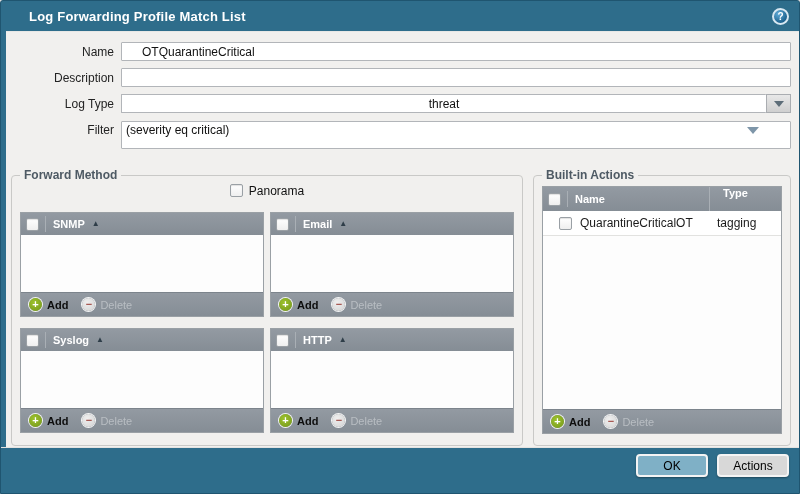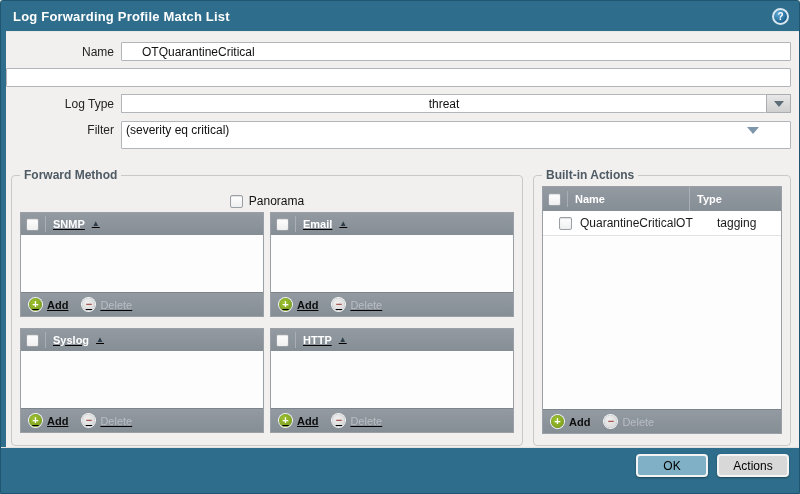--- a/index.html
+++ b/index.html
@@ -2,21 +2,21 @@
 <html><head>
 <meta charset="utf-8">
 <style>
   * { margin:0; padding:0; box-sizing:border-box; }
   html,body { width:800px; height:494px; }
   body { font-family:"Liberation Sans", sans-serif; background:#dfdfdf; }
 
   .dialog { position:relative; width:800px; height:494px; background:#2e6d8b; overflow:hidden; border:1px solid #1f5570; border-radius:3px 3px 0 0; }
 
   
-  .titlebar { position:absolute; top:0; left:0; right:0; height:30px; background:#2e6d8b; display:flex; align-items:center; padding:0 10px 0 12px; }
+  .titlebar { position:absolute; top:0; left:16px; right:0; height:30px; background:#2e6d8b; display:flex; align-items:center; padding:0 10px 0 12px; }
   .titlebar .title { color:#ffffff; font-size:13px; font-weight:bold; letter-spacing:.2px; }
   .help-icon { margin-left:auto; width:17px; height:17px; border-radius:50%;
     background:radial-gradient(circle at 35% 30%, #63aeda, #1e638f 70%);
     border:2px solid #d7e7f1; color:#fff; font-size:10px; font-weight:bold;
     display:flex; align-items:center; justify-content:center; cursor:pointer; }
 
   
   .content { position:absolute; top:30px; left:5px; right:0; bottom:46px; background:#f1f0ee; border-top:1px solid #e8e8e6; }
 
   
@@ -32,25 +32,25 @@
   .filter-input { width:100%; height:28px; border:1px solid #b2b5b9; background:#fff; font-family:"Liberation Sans",sans-serif; font-size:12px; color:#111; padding:2px 40px 12px 4px; border-radius:1px; }
   .filter-arrow { position:absolute; right:32px; top:7px; width:0; height:0; border-left:6px solid transparent; border-right:6px solid transparent; border-top:7px solid #7e96a9; cursor:pointer; }
 
   
   .panels { display:flex; align-items:stretch; gap:10px; padding:12px 8px 0 5px; }
   fieldset { border:1px solid #c9c9c7; border-radius:4px; background:#f1f0ee; }
   fieldset legend { font-size:12px; font-weight:bold; color:#4e5a64; padding:0 4px; }
   .fs-forward { flex:1; height:278px; padding:0 8px 8px 8px; }
   .fs-builtin { width:258px; height:278px; padding:0 8px 8px 8px; }
 
-  .panorama-row { height:24px; display:flex; align-items:flex-end; justify-content:center; gap:6px; margin-top:2px; }
+  .panorama-row { height:24px; display:flex; align-items:flex-start; justify-content:center; gap:6px; margin-top:2px; }
   .cb { display:inline-block; width:13px; height:13px; background:linear-gradient(#ffffff,#efefef); border:1px solid #9aa0a5; border-radius:2px; box-shadow:inset 0 1px 1px rgba(0,0,0,.12); cursor:pointer; flex:none; }
   .panorama-label { font-size:12px; color:#111; }
 
-  .fm-grid { display:grid; grid-template-columns:1fr 1fr; grid-template-rows:105px 105px; column-gap:6px; row-gap:11px; margin-top:4px;text-decoration:underline; }
+  .fm-grid { display:grid; grid-template-columns:1fr 1fr; grid-template-rows:105px 105px; column-gap:6px; row-gap:11px; margin-top:4px; }
 
   
   .ftable { display:flex; flex-direction:column; border:1px solid #9aa0a5; background:#fdfdfd; }
   .thead { height:22px; background:linear-gradient(#939aa2,#858d95); display:flex; align-items:center; padding:0 6px 0 5px; cursor:pointer; }
   .thead .cb { margin-right:6px; }
   .th-sep { width:1px; height:16px; background:#a9afb5; margin-right:7px; }
   .thlabel { color:#ffffff; font-size:11px; font-weight:bold; }
   .sort { font-size:8px; color:#2e3d48; margin-left:7px; line-height:1; }
   .tbody { flex:1; background:#fdfdfd; }
   .tfoot { height:24px; background:linear-gradient(#939aa2,#858d95); border-top:1px solid #7c848c; display:flex; align-items:center; gap:14px; padding:0 8px; }
@@ -59,21 +59,21 @@
   .foot-btn.disabled .lbl { color:#b9bec3; font-weight:normal; }
   .plus-icon, .minus-icon { width:13px; height:13px; border-radius:50%; display:flex; align-items:center; justify-content:center; box-shadow:0 0 0 1px rgba(255,255,255,.9); font-size:11px; font-weight:bold; line-height:1; }
   .plus-icon { background:radial-gradient(circle at 40% 35%, #9dc22e, #74961a); color:#fff; }
   .minus-icon { background:radial-gradient(circle at 40% 35%, #efefef, #d2d2d2); color:#a5544e; }
 
   
   .bi-table { display:flex; flex-direction:column; border:1px solid #9aa0a5; background:#fdfdfd; height:248px; margin-top:4px; }
   .bi-head { height:24px; background:linear-gradient(#939aa2,#858d95); display:flex; align-items:center; padding:0 0 0 5px; cursor:pointer; }
   .bi-head .cb { margin-right:6px; }
   .bi-col-name { flex:1; display:flex; align-items:center; height:100%; }
-  .bi-col-type { width:92px; display:flex; align-items:center; height:100%; border-left:1px solid #a9afb5; padding-left:7px; }
+  .bi-col-type { width:72px; display:flex; align-items:flex-start; height:100%; border-left:1px solid #a9afb5; padding-left:13px; }
   .bi-row { height:25px; display:flex; align-items:center; padding-left:16px; border-bottom:1px solid #e2e2e0; background:#fff; font-size:12px; color:#1a1a1a; cursor:pointer; }
   .bi-row .cb { margin-right:8px; }
   .bi-row .cell-name { flex:1; }
   .bi-row .cell-type { width:72px; padding-left:8px; margin-left:-1px; }
   .bi-body { flex:1; }
 
   
   .bottombar { position:absolute; left:0; right:0; bottom:0; height:46px; background:#2e6d8b; display:flex; justify-content:flex-end; gap:9px; padding:6px 10px 0 16px; border-top:1px solid #e4e3e1; }
   .btn { width:72px; height:23px; border-radius:4px; border:2px solid #f4f4f4; font-family:"Liberation Sans",sans-serif; font-size:12px; color:#000; cursor:pointer; box-shadow:0 1px 2px rgba(0,0,0,.35); }
   .btn-ok { background:#7fb0c6; }
@@ -90,20 +90,21 @@
   </div>
 
   <div class="content">
 
     <div class="form">
       <div class="form-row">
         <span class="flabel">Name</span>
         <input class="txt" value="OTQuarantineCritical" style="">
       </div>
       <div class="form-row">
+        <span class="flabel">Description</span>
         <input class="txt" value="" style="">
       </div>
       <div class="form-row">
         <span class="flabel">Log Type</span>
         <div class="combo-wrap">
           <input class="txt" value="threat" style="">
           <span class="combo-btn">
               <span class="tri-down"></span>
             </span>
         </div>

